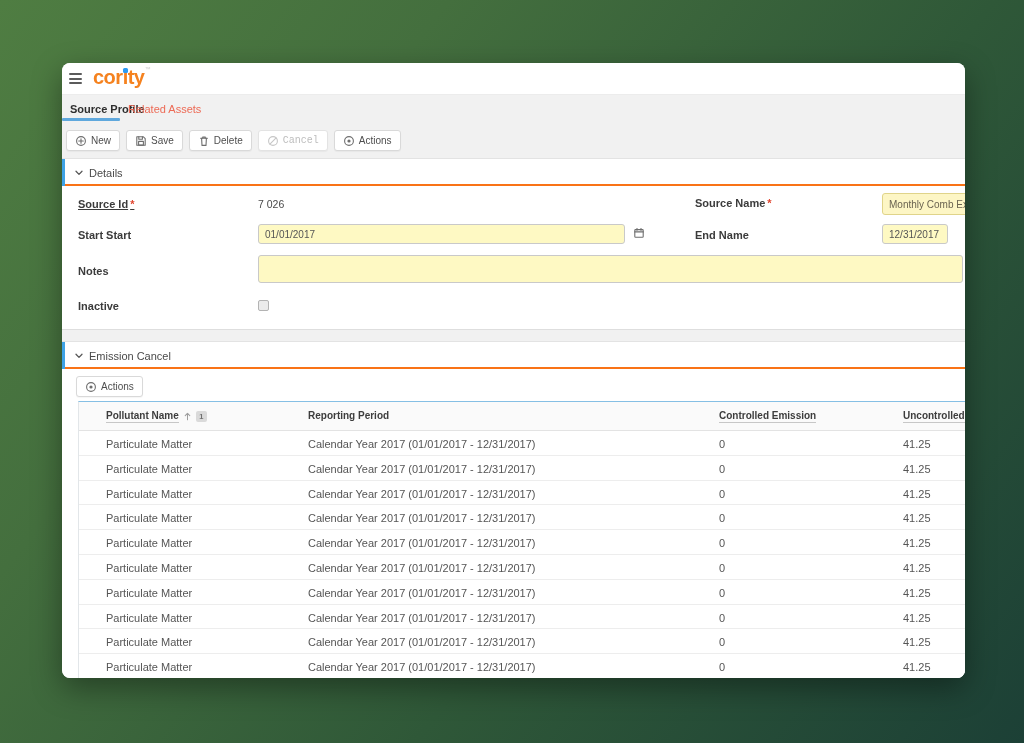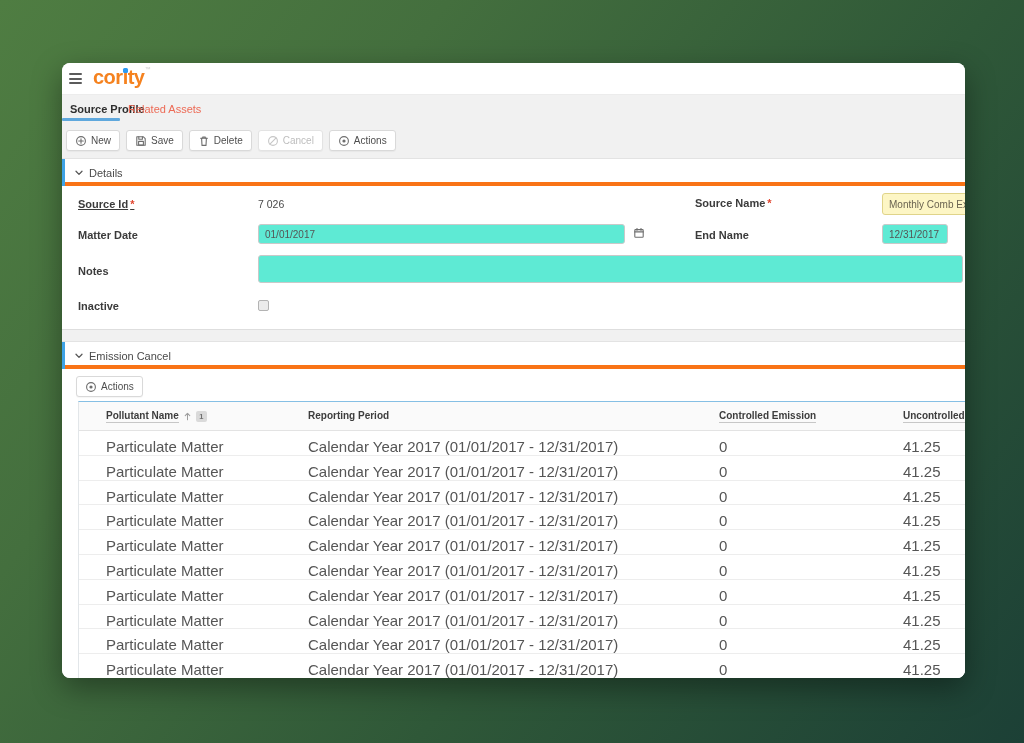--- a/index.html
+++ b/index.html
@@ -30,58 +30,58 @@
   .tab-inactive { left:66px; color:#ed6a55; }
   
   .toolbar { position:absolute; left:0; top:60px; width:100%; height:35px; background:#f1f1f1; }
   .btnrow { position:absolute; left:4px; top:7px; display:flex; gap:6px; }
   .btn {
     display:inline-flex; align-items:center; gap:4px; height:21px; padding:0 8px;
     background:#fff; border:1px solid #d9d9d9; border-radius:3px;
     font-size:10px; color:#4e4e4e; cursor:pointer; box-shadow:0 1px 1px rgba(0,0,0,.04);text-align:right;
   }
   .btn svg { flex:0 0 auto; }
-  .btn.disabled { color:#bdbdbd; cursor:default; border-color:#e3e3e3; }
+  .btn.disabled { color:#bdbdbd; cursor:default; border-color:#e3e3e3;font-family:Liberation Mono, monospace; }
   .icon-stroke { stroke:#6e6e6e; fill:none; stroke-width:1.1; stroke-linecap:round; stroke-linejoin:round; }
   .icon-stroke-dim { stroke:#c6c6c6; fill:none; stroke-width:1.1; stroke-linecap:round; stroke-linejoin:round; }
   
   .section { position:absolute; left:0; width:100%; background:#fff; border-top:1px solid #e3e3e3; }
   .section-details { top:95px; height:172px; border-bottom:1px solid #dedede; }
   .section-emissions { top:278px; height:337px; }
-  .section-head { position:absolute; left:0; top:0; width:100%; height:27px; border-bottom:4px solid #f97316; cursor:pointer; }
+  .section-head { position:absolute; left:0; top:0; width:100%; height:27px; border-bottom:2px solid #f97316; cursor:pointer; }
   .accent { position:absolute; left:0; top:0; width:3px; height:27px; background:#3ea2e5; }
   .chev { position:absolute; left:11px; top:8px; }
   .section-title { position:absolute; left:27px; top:8px; font-size:11px; color:#4a4a4a; }
   
   .flabel { position:absolute; font-size:11px; font-weight:bold; color:#3b3b3b; white-space:nowrap; }
   .req { color:#e0452e; margin-left:2px; }
   .fvalue { position:absolute; font-size:10.5px; color:#4a4a4a; }
   .tinput {
-    position:absolute; height:20px; border:1px solid #c9c9c9; border-radius:3px; background:#5eead4;
+    position:absolute; height:20px; border:1px solid #c9c9c9; border-radius:3px; background:#fef9c3;
     font-family:"Liberation Sans",sans-serif; font-size:10px; color:#555; padding:0 6px; outline:none;
   }
   .tinput.yellow { background:#fdf6c5; border-color:#e0d48a; height:22px; color:#6a6350; }
   .cal-btn { position:absolute; width:16px; height:18px; background:transparent; border:none; cursor:pointer; }
   .checkbox { position:absolute; width:11px; height:11px; background:#ebebeb; border:1px solid #b3b3b3; border-radius:2px; cursor:pointer; }
   
   .grid {
     position:absolute; left:16px; top:59px; width:1010px;
     border-top:1px solid #85bfe4; border-left:1px solid #e2e6e9;
   }
   .thead { position:relative; height:29px; background:#fafafa; border-bottom:1px solid #e3e3e3; }
   .th { position:absolute; top:8px; font-size:10px; font-weight:bold; color:#3d3d3d; white-space:nowrap; }
   .th .lbl-underline { border-bottom:1px solid #c7c7c7; padding-bottom:1px; }
   .sort-wrap { display:inline-flex; align-items:center; gap:3px; }
   .sort-badge {
     display:inline-flex; align-items:center; justify-content:center;
     width:11px; height:11px; background:#dadada; border-radius:2px;
     font-size:7.5px; font-weight:bold; color:#707070;
   }
   .trow { position:relative; height:24.8px; border-bottom:1px solid #ededed; background:#fff; cursor:pointer; }
-  .td { position:absolute; top:7px; font-size:15px; color:#555; white-space:nowrap; }
+  .td { position:absolute; top:7px; font-size:11px; color:#555; white-space:nowrap; }
   .c1 { left:27px; } .c2 { left:229px; } .c3 { left:640px; } .c4 { left:824px; }
 </style>
 </head>
 <body>
 
 <div class="window">
 
   <div class="appbar">
     <div class="hamburger">
         <span></span>
@@ -147,21 +147,21 @@
         </svg>
       <div class="section-title">Details</div>
     </div>
 
     <div class="flabel" style="left:16px; top:39px;text-decoration:underline;"><span>Source Id</span><span class="req">*</span></div>
     <div class="fvalue" style="left:196px; top:39px;">7 026</div>
 
     <div class="flabel" style="left:633px; top:38px;"><span>Source Name</span><span class="req">*</span></div>
     <input class="tinput yellow" style="left: 820px; top: 34px; width: 110px;" value="Monthly Comb Exam">
 
-    <div class="flabel" style="left:16px; top:70px;">Matter Date</div>
+    <div class="flabel" style="left:16px; top:70px;">Start Start</div>
     <input class="tinput" style="left: 196px; top: 65px; width: 367px;" value="01/01/2017">
     <button class="cal-btn" style="left:569px; top:66px;">
       <svg width="12" height="12" viewBox="0 0 12 12" class="icon-stroke">
           <rect x="1.8" y="2.6" width="8.4" height="7.6" rx="0.8"></rect>
           <line x1="1.8" y1="4.9" x2="10.2" y2="4.9"></line>
           <line x1="4" y1="1.5" x2="4" y2="3.3"></line>
           <line x1="8" y1="1.5" x2="8" y2="3.3"></line>
         </svg>
     </button>
 

